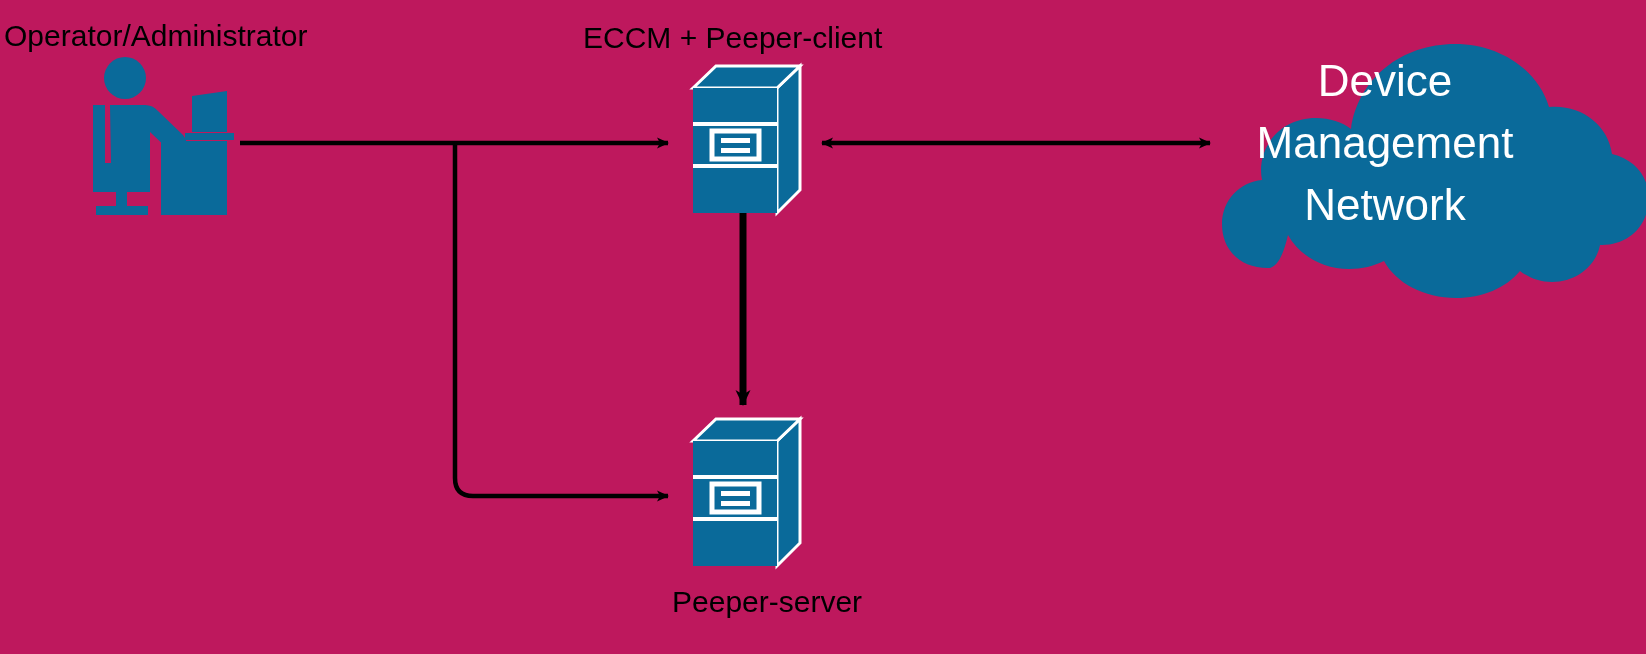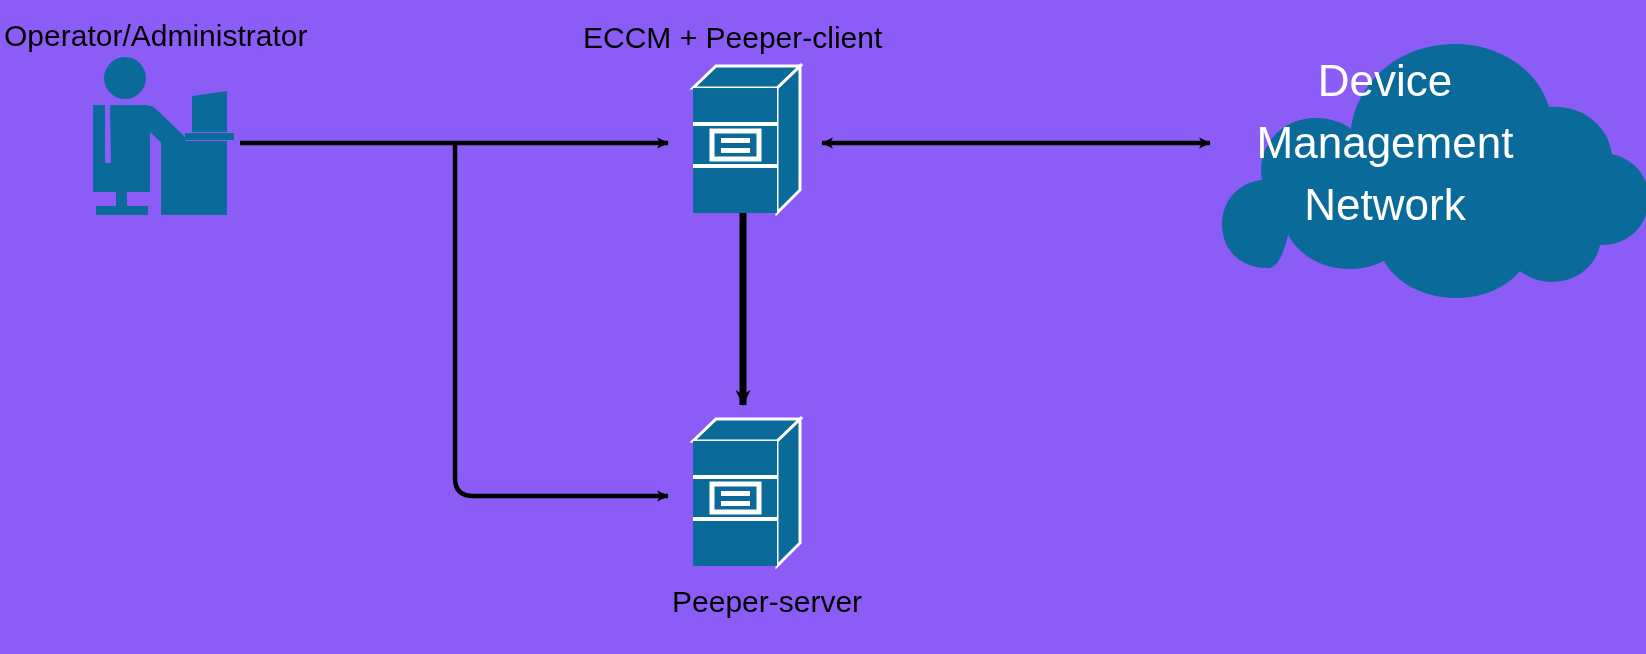--- a/index.html
+++ b/index.html
@@ -7,21 +7,21 @@
     padding: 0;
     background: #ffffff;
   }
   body {
     font-family: "Liberation Sans", sans-serif;
   }
   #diagram-canvas {
     position: relative;
     width: 1646px;
     height: 654px;
-    background: #8b5cf6;
+    background: #be185d;
     overflow: hidden;
   }
   #diagram-svg {
     position: absolute;
     left: 0;
     top: 0;
     width: 1646px;
     height: 654px;
     display: block;
   }

